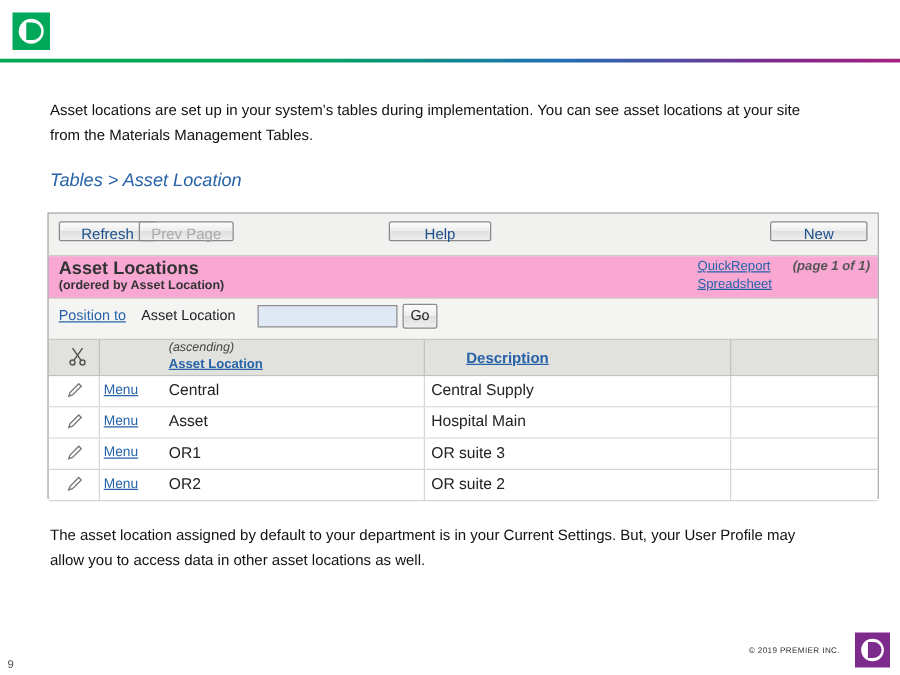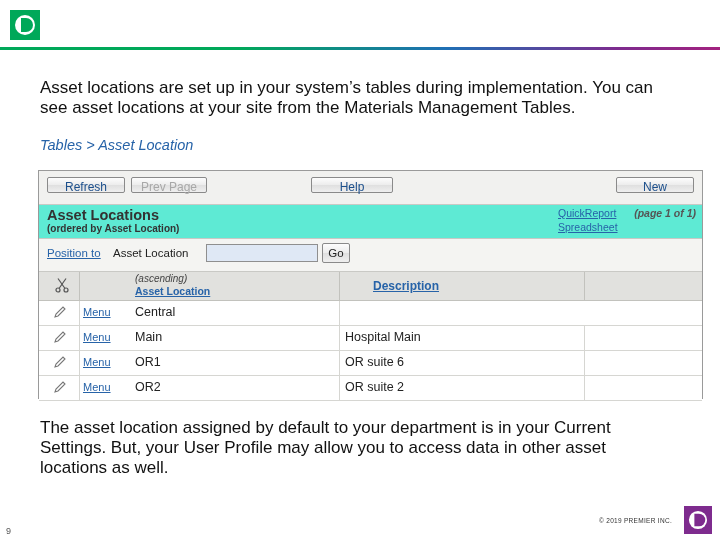--- a/index.html
+++ b/index.html
@@ -50,21 +50,21 @@
     left: 0;
     top: 47px;
     width: 720px;
     height: 3px;
     background: linear-gradient(to right, #00a859 0%, #00a859 33%, #1f6fb5 62%, #7e2b8e 86%, #a3227f 100%);
   }
 
   
   .para {
     position: absolute;
-    font-size: 17px;
+    font-size: 12px;
     color: #111111;
     line-height: 20px;
     width: 620px;
   }
   .para-1 { left: 40px; top: 78px; }
   .link-line {
     position: absolute;
     left: 40px;
     top: 126px;
     font-size: 14.5px;
@@ -103,30 +103,30 @@
     text-align: center;
     font-size: 12px;
     border: 1px solid #8a8a8a;
     border-radius: 2px;
     background: linear-gradient(to bottom, #fdfdfd 0%, #ececec 50%, #dfdfdf 51%, #efefef 100%);
     color: #1c4f8c;
     box-sizing: border-box;
   }
   .btn.disabled { color: #a8a8a8; }
   .btn-refresh { left: 8px; width: 78px; }
-  .btn-prev    { left: 92px; width: 76px; }
+  .btn-prev    { left: 72px; width: 76px; }
   .btn-next    { left: 166px; width: 76px; }
   .btn-help    { left: 272px; width: 82px; }
   .btn-new     { left: 577px; width: 78px; }
 
   .shot-titlebar {
     position: absolute;
     left: 0; top: 34px;
     width: 663px; height: 34px;
-    background: #5eead4;
+    background: #f9a8d4;
     border-bottom: 1px solid #c9c9c5;
     box-sizing: border-box;
   }
   .shot-title {
     position: absolute;
     left: 8px; top: 2px;
     font-size: 14.5px;
     font-weight: bold;
     color: #333;
   }
@@ -369,36 +369,39 @@
             <path d="M2 12 L3 9 L10 2 L12 4 L5 11 Z" fill="none" stroke="#777" stroke-width="1.1"></path>
           </svg>
         </span>
       </div>
       <div class="c-menu">
         <span class="menu-link">Menu</span>
       </div>
       <div class="c-loc">
         <span class="cell-txt">Central</span>
       </div>
+      <div class="c-desc">
+        <span class="cell-txt">Central Supply</span>
+      </div>
       <div class="c-extra"></div>
     </div>
 
     <div class="trow">
       <div class="c-edit">
         <span class="pencil-icon">
           <svg width="14" height="14" viewBox="0 0 14 14" aria-hidden="true">
             <path d="M2 12 L3 9 L10 2 L12 4 L5 11 Z" fill="none" stroke="#777" stroke-width="1.1"></path>
           </svg>
         </span>
       </div>
       <div class="c-menu">
         <span class="menu-link">Menu</span>
       </div>
       <div class="c-loc">
-        <span class="cell-txt">Main</span>
+        <span class="cell-txt">Asset</span>
       </div>
       <div class="c-desc">
         <span class="cell-txt">Hospital Main</span>
       </div>
       <div class="c-extra"></div>
     </div>
 
     <div class="trow">
       <div class="c-edit">
         <span class="pencil-icon">
@@ -407,21 +410,21 @@
           </svg>
         </span>
       </div>
       <div class="c-menu">
         <span class="menu-link">Menu</span>
       </div>
       <div class="c-loc">
         <span class="cell-txt">OR1</span>
       </div>
       <div class="c-desc">
-        <span class="cell-txt">OR suite 6</span>
+        <span class="cell-txt">OR suite 3</span>
       </div>
       <div class="c-extra"></div>
     </div>
 
     <div class="trow">
       <div class="c-edit">
         <span class="pencil-icon">
           <svg width="14" height="14" viewBox="0 0 14 14" aria-hidden="true">
             <path d="M2 12 L3 9 L10 2 L12 4 L5 11 Z" fill="none" stroke="#777" stroke-width="1.1"></path>
           </svg>

